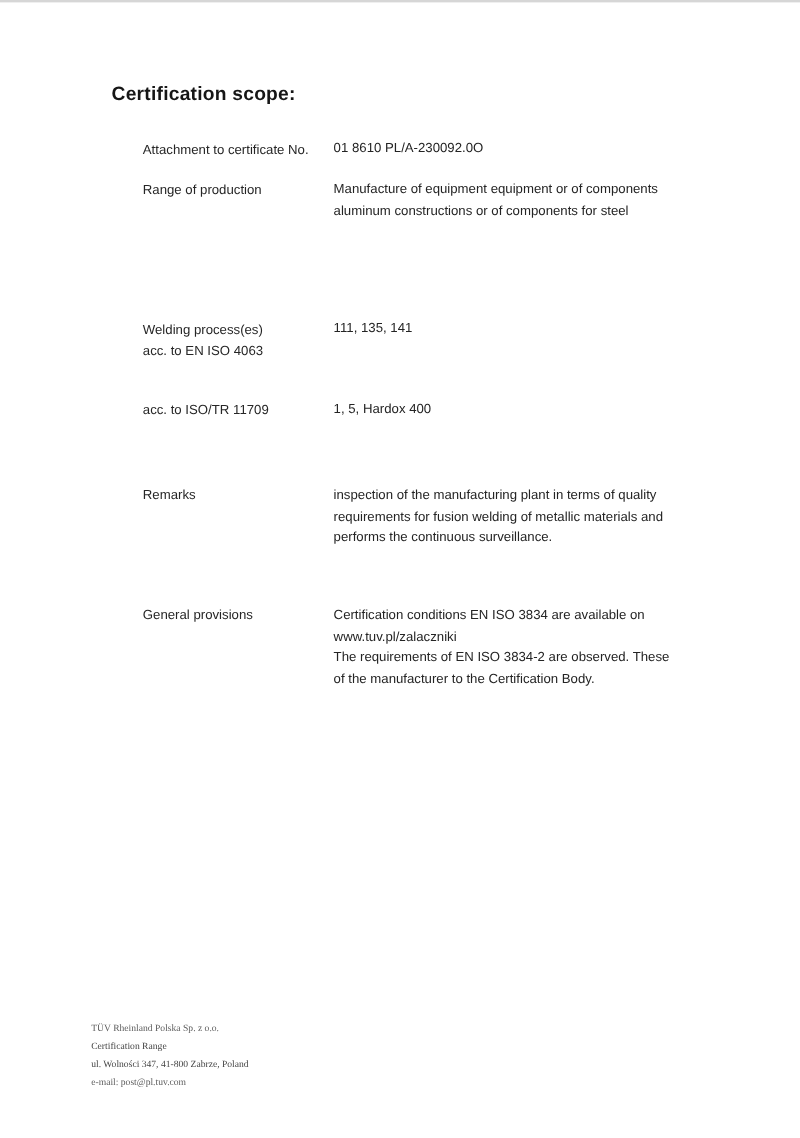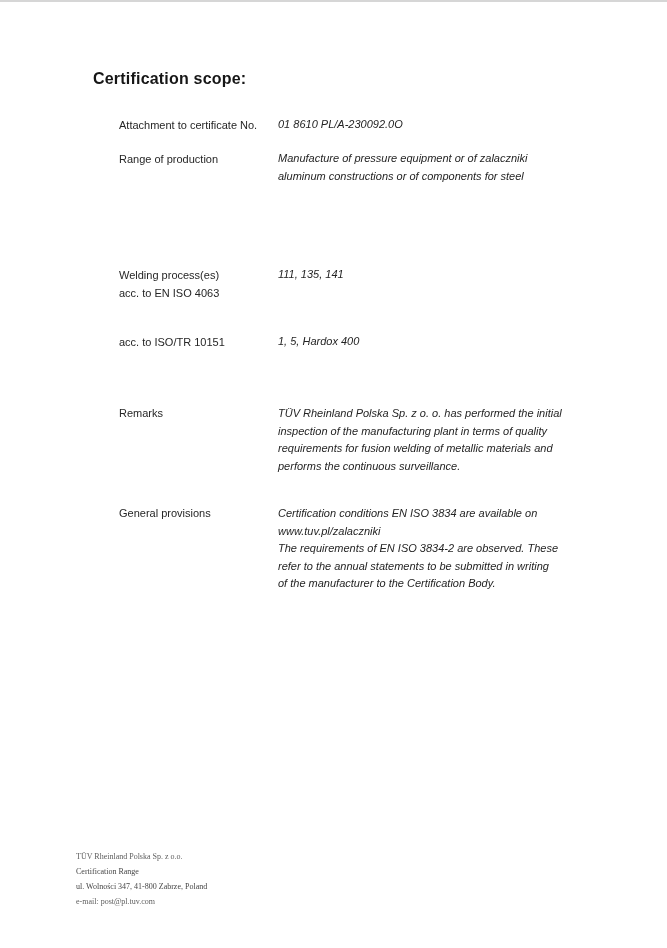--- a/index.html
+++ b/index.html
@@ -39,21 +39,20 @@
     margin-left: 26px;
   }
   .value {
     position: absolute;
     left: 278px;
     top: 0;
     width: 314px;
     font-size: 11px;
     line-height: 17.5px;
     color: #242424;
-    font-style: italic;
   }
   .line { white-space: nowrap; }
   .footer {
     position: absolute;
     left: 76px;
     top: 849px;
     font-size: 8px;
     line-height: 15px;
     color: #454545;
     font-family: Liberation Serif, serif;
@@ -70,57 +69,55 @@
   <div class="title">Certification scope:</div>
 
   <div class="row" style="top:116px">
     <div class="label">Attachment to certificate No.</div>
     <div class="value">01 8610 PL/A-230092.0O</div>
   </div>
 
   <div class="row" style="top:150px">
     <div class="label">Range of production</div>
     <div class="value">
-      <div class="line">Manufacture of pressure equipment or of zalaczniki</div>
+      <div class="line">Manufacture of equipment equipment or of components</div>
       <div class="line">aluminum constructions or of components for steel</div>
     </div>
   </div>
 
   <div class="row" style="top:266px">
     <div class="label">
       <div class="line">Welding process(es)</div>
       <div class="line">acc. to EN ISO 4063</div>
     </div>
     <div class="value">111, 135, 141</div>
   </div>
 
   <div class="row" style="top:333px">
     <div class="label">
-      <div class="line">acc. to ISO/TR 10151</div>
+      <div class="line">acc. to ISO/TR 11709</div>
     </div>
     <div class="value">1, 5, Hardox 400</div>
   </div>
 
   <div class="row" style="top:405px">
     <div class="label" style="line-height:17.5px">Remarks</div>
     <div class="value">
-      <div class="line">TÜV Rheinland Polska Sp. z o. o. has performed the initial</div>
       <div class="line">inspection of the manufacturing plant in terms of quality</div>
       <div class="line">requirements for fusion welding of metallic materials and</div>
       <div class="line">performs the continuous surveillance.</div>
     </div>
   </div>
 
   <div class="row" style="top:505px">
     <div class="label" style="line-height:17.5px">General provisions</div>
     <div class="value">
       <div class="line">Certification conditions EN ISO 3834 are available on</div>
       <div class="line">www.tuv.pl/zalaczniki</div>
       <div class="line">The requirements of EN ISO 3834-2 are observed. These</div>
-      <div class="line">refer to the annual statements to be submitted in writing</div>
       <div class="line">of the manufacturer to the Certification Body.</div>
     </div>
   </div>
 
   <div class="footer">
     <div class="line faded">TÜV Rheinland Polska Sp. z o.o.</div>
     <div class="line">Certification Range</div>
     <div class="line">ul. Wolności 347, 41-800 Zabrze, Poland</div>
     <div class="line faded">e-mail: post@pl.tuv.com</div>
   </div>

